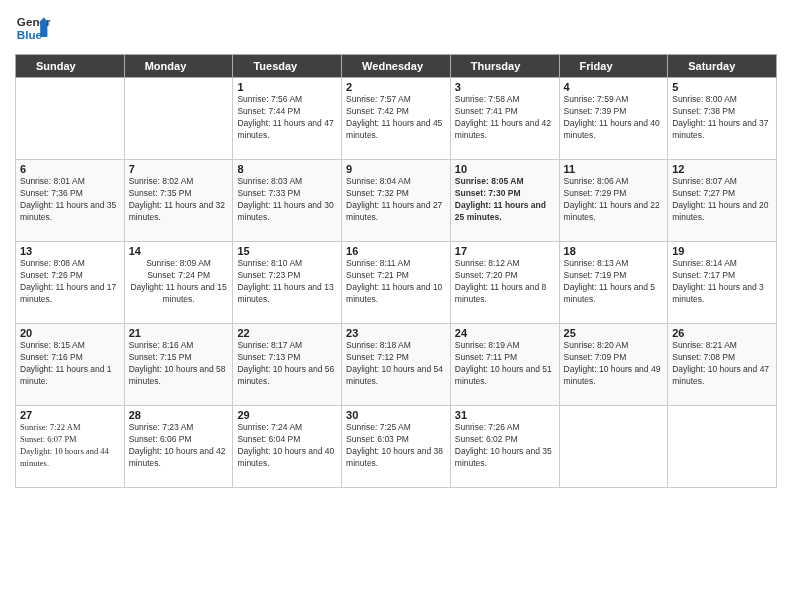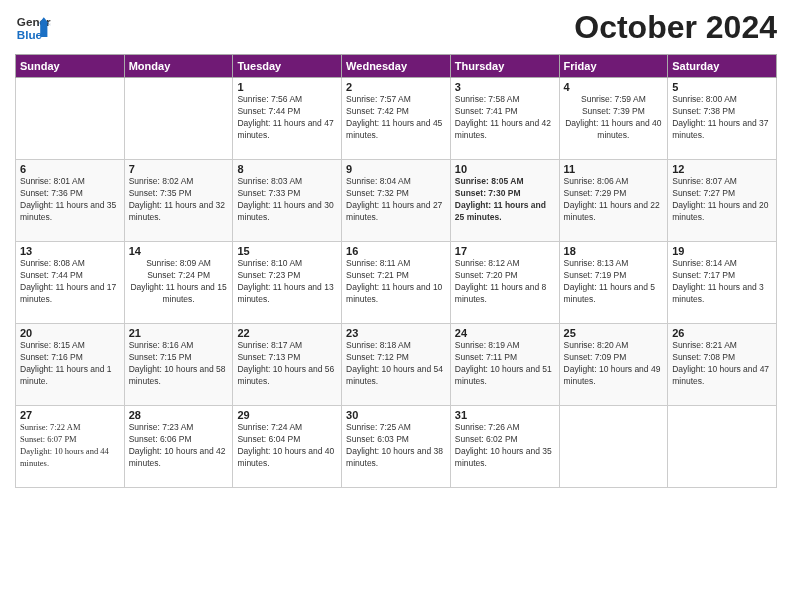--- a/index.html
+++ b/index.html
@@ -43,25 +43,25 @@
     .location {
       font-size: 14px;
       color: #444;
     }
     table {
       width: 100%;
       border-collapse: collapse;
       table-layout: fixed;
     }
     thead tr th {
-      background-color: #701a75;
+      background-color: #404040;
       color: #fff;
       font-size: 11px;
       font-weight: bold;
-      padding: 5px 4px;
+      padding: 5px 20px;
       text-align: left;
       border: 1px solid #aaa;
     }
     tbody tr td {
       vertical-align: top;
       border: 1px solid #ccc;
       padding: 3px 4px;
       font-size: 9px;
       color: #222;
       height: 82px;
@@ -91,21 +91,20 @@
 <div class="page">
   <div class="header">
     <div class="logo">
       <svg class="logo-icon" viewBox="0 0 40 40">
         <text x="2" y="18" font-size="13" font-weight="bold" fill="#333" font-family="Arial">General</text>
         <text x="2" y="32" font-size="13" font-weight="bold" fill="#1a6fc4" font-family="Arial">Blue</text>
         <polygon points="32,8 40,18 36,14 36,30 28,30 28,14 24,18" fill="#1a6fc4"></polygon>
       </svg>
     </div>
     <div class="title-block">
-      <div class="month-title">October 2024</div>
     </div>
   </div>
 
   <table>
     <thead>
       <tr>
         <th>Sunday</th>
         <th>Monday</th>
         <th>Tuesday</th>
         <th>Wednesday</th>
@@ -131,21 +130,21 @@
 Daylight: 11 hours and 45 minutes.</div>
           </td>
           <td>
             <span class="day-num">3</span>
             <div class="day-info" style="white-space: pre-line;">Sunrise: 7:58 AM
 Sunset: 7:41 PM
 Daylight: 11 hours and 42 minutes.</div>
           </td>
           <td>
             <span class="day-num">4</span>
-            <div class="day-info" style="white-space: pre-line; text-align: center;">Sunrise: 7:59 AM
+            <div class="day-info" style="white-space: pre-line;">Sunrise: 7:59 AM
 Sunset: 7:39 PM
 Daylight: 11 hours and 40 minutes.</div>
           </td>
           <td>
             <span class="day-num">5</span>
             <div class="day-info" style="white-space: pre-line;">Sunrise: 8:00 AM
 Sunset: 7:38 PM
 Daylight: 11 hours and 37 minutes.</div>
           </td>
         </tr>
@@ -190,21 +189,21 @@
             <span class="day-num">12</span>
             <div class="day-info" style="white-space: pre-line;">Sunrise: 8:07 AM
 Sunset: 7:27 PM
 Daylight: 11 hours and 20 minutes.</div>
           </td>
         </tr>
         <tr>
           <td>
             <span class="day-num">13</span>
             <div class="day-info" style="white-space: pre-line;">Sunrise: 8:08 AM
-Sunset: 7:44 PM
+Sunset: 7:26 PM
 Daylight: 11 hours and 17 minutes.</div>
           </td>
           <td>
             <span class="day-num">14</span>
             <div class="day-info" style="white-space: pre-line; text-align: center;">Sunrise: 8:09 AM
 Sunset: 7:24 PM
 Daylight: 11 hours and 15 minutes.</div>
           </td>
           <td>
             <span class="day-num">15</span>

